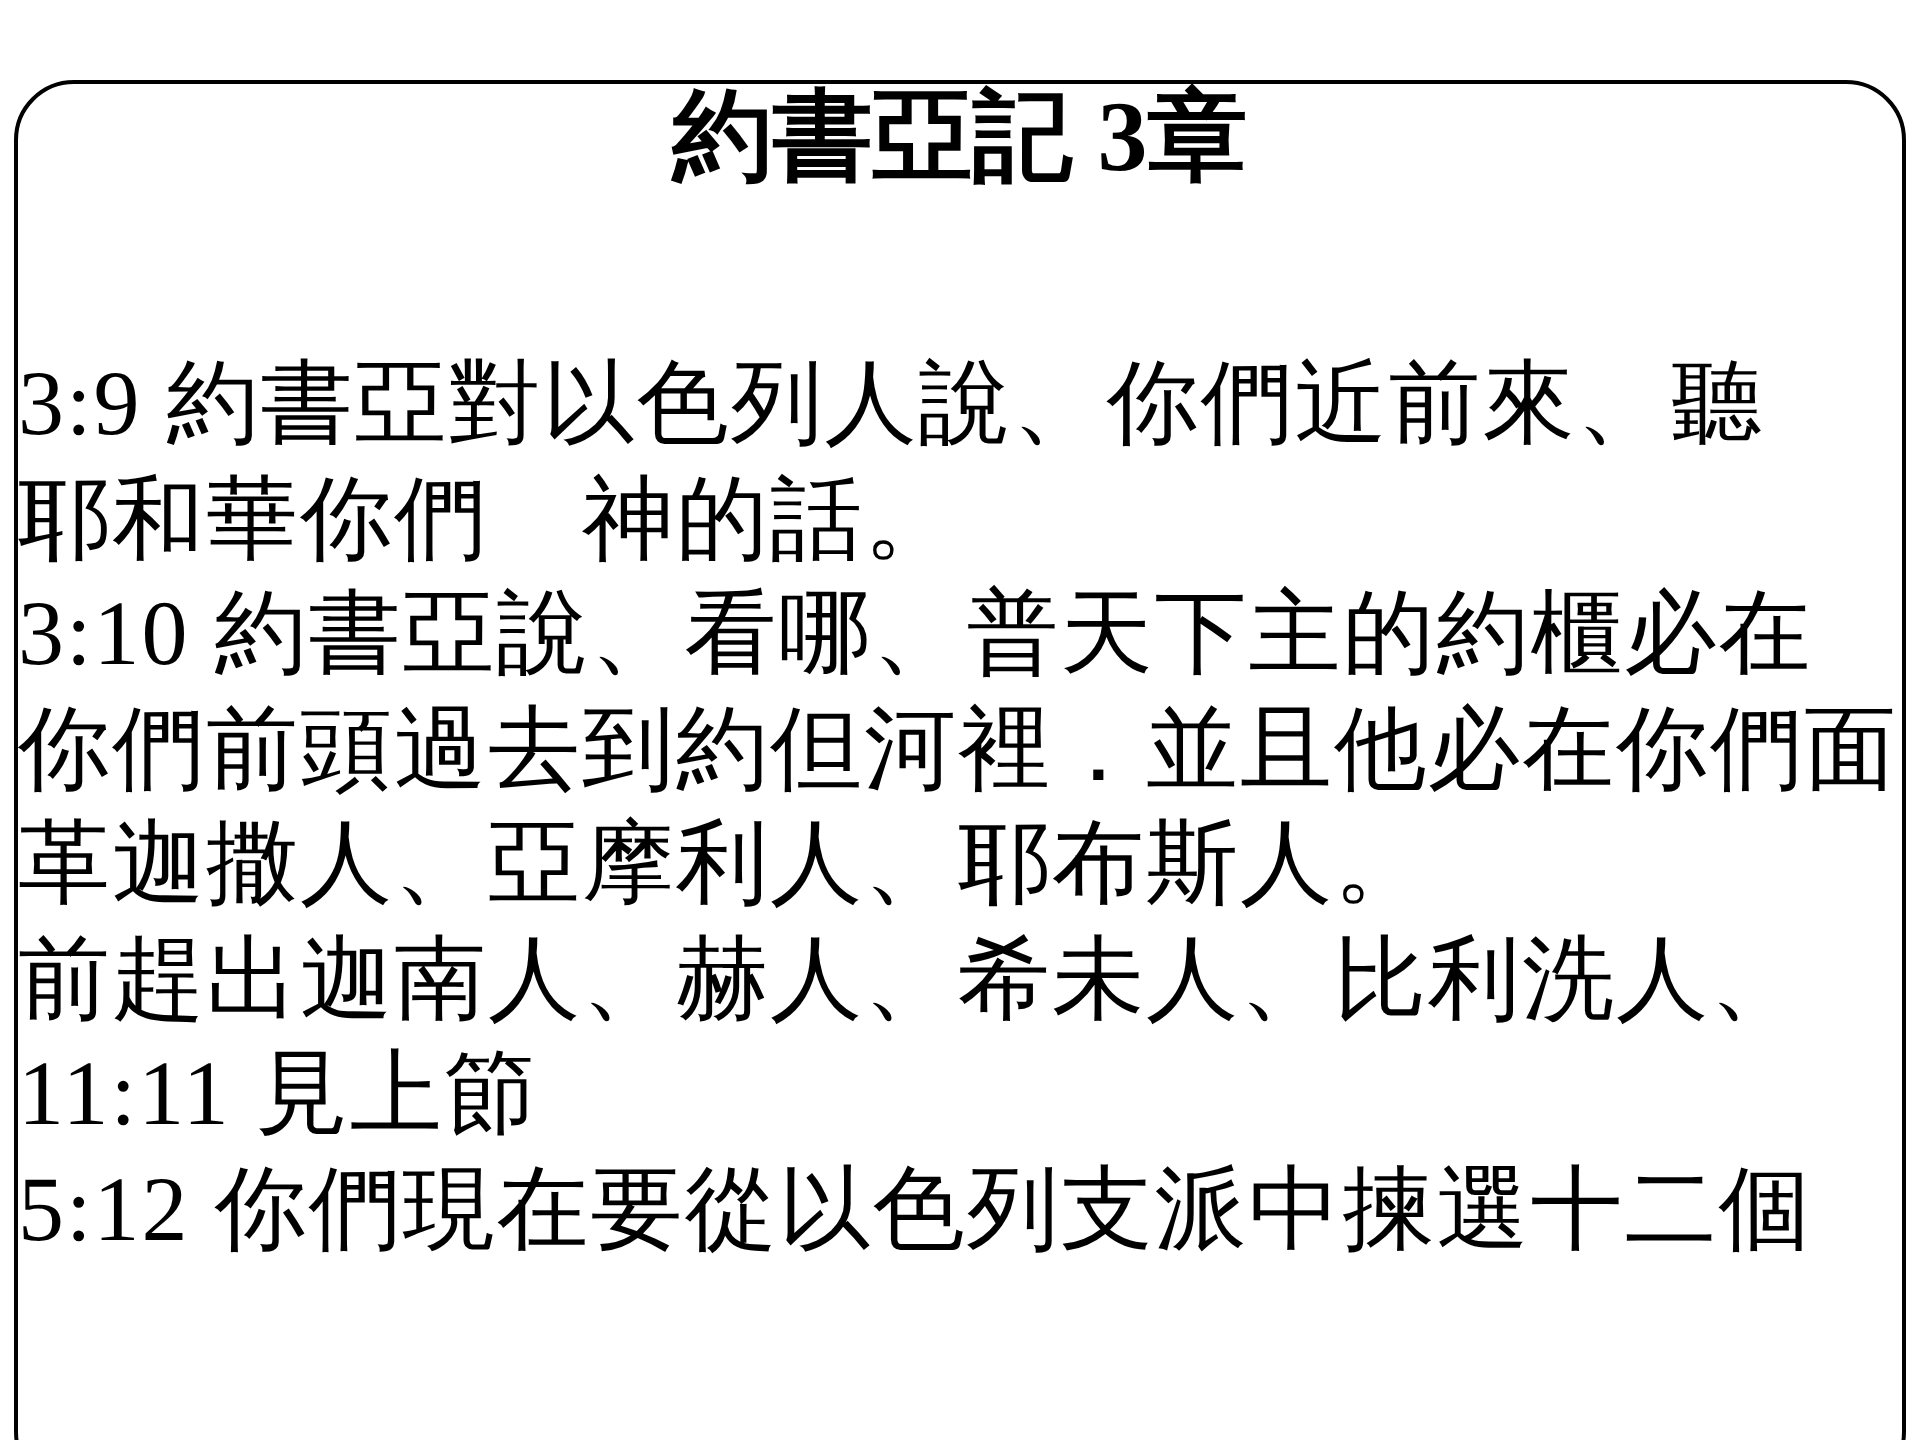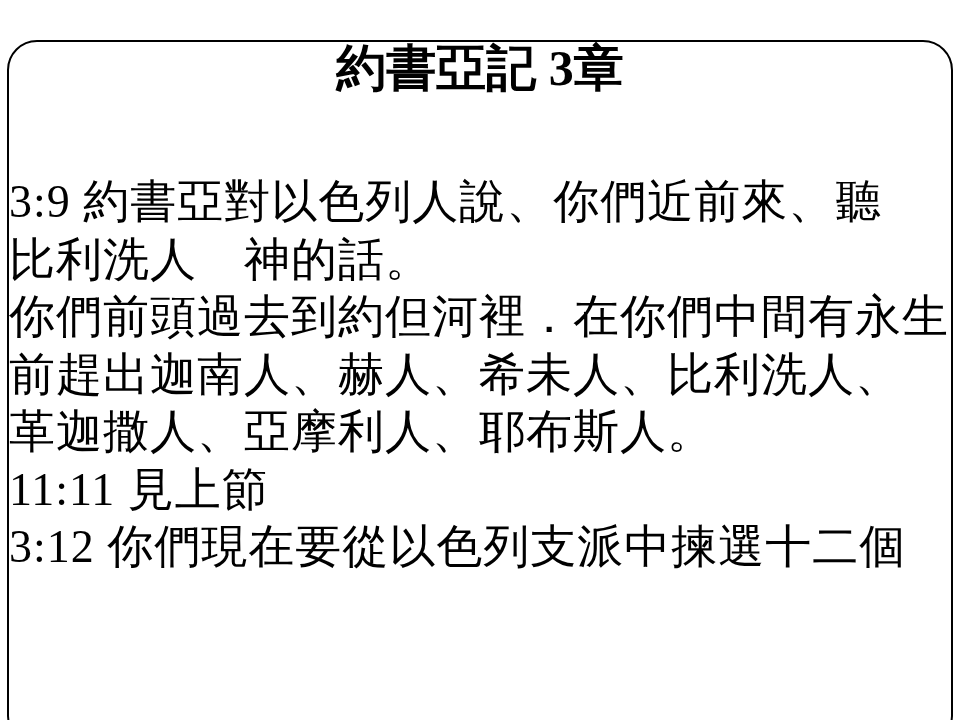--- a/index.html
+++ b/index.html
@@ -53,20 +53,21 @@
   }
 </style>
 </head>
 <body>
 
 <div class="slide">
   <div class="frame"></div>
   <div class="title">約書亞記 3章</div>
   <div class="bodytext">
     <div class="line">3:9 約書亞對以色列人說、你們近前來、聽</div>
-    <div class="line">比利洗人　神的話。</div>
-    <div class="line">你們前頭過去到約但河裡．在你們中間有永生</div>
+    <div class="line">耶和華你們　神的話。</div>
+    <div class="line">3:10 約書亞說、看哪、普天下主的約櫃必在</div>
+    <div class="line">你們前頭過去到約但河裡．並且他必在你們面</div>
+    <div class="line">革迦撒人、亞摩利人、耶布斯人。</div>
     <div class="line">前趕出迦南人、赫人、希未人、比利洗人、</div>
-    <div class="line">革迦撒人、亞摩利人、耶布斯人。</div>
     <div class="line">11:11 見上節</div>
-    <div class="line">3:12 你們現在要從以色列支派中揀選十二個</div>
+    <div class="line">5:12 你們現在要從以色列支派中揀選十二個</div>
   </div>
 </div>
 
 </body></html>

